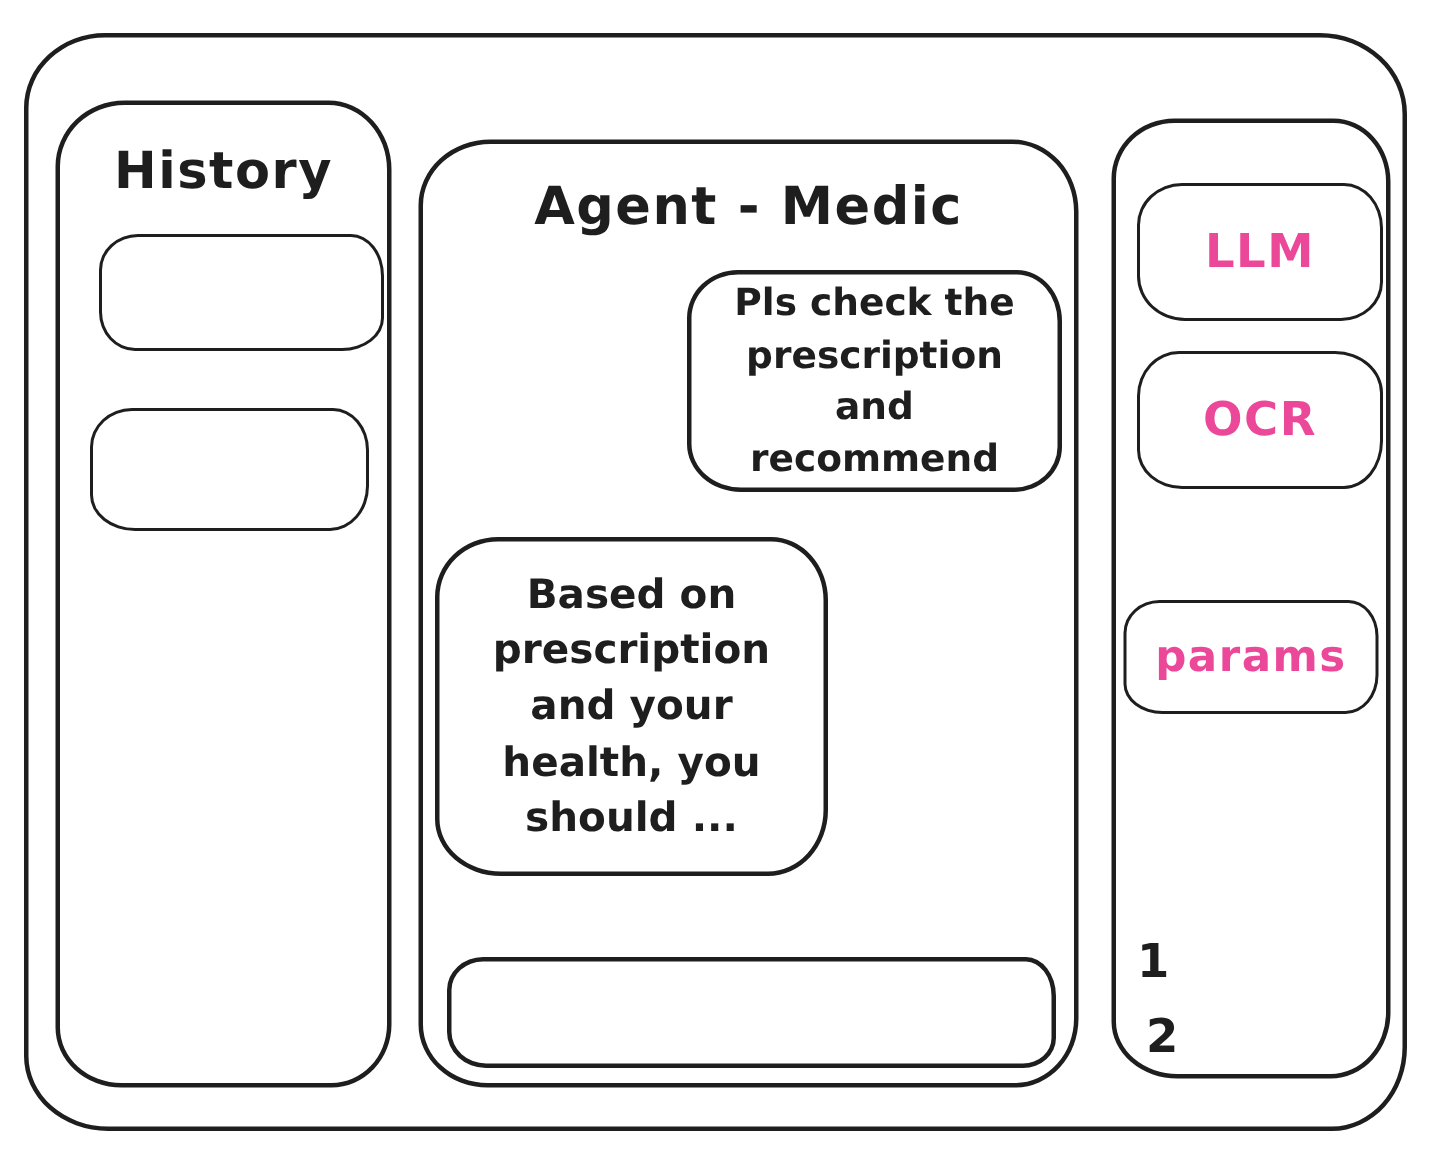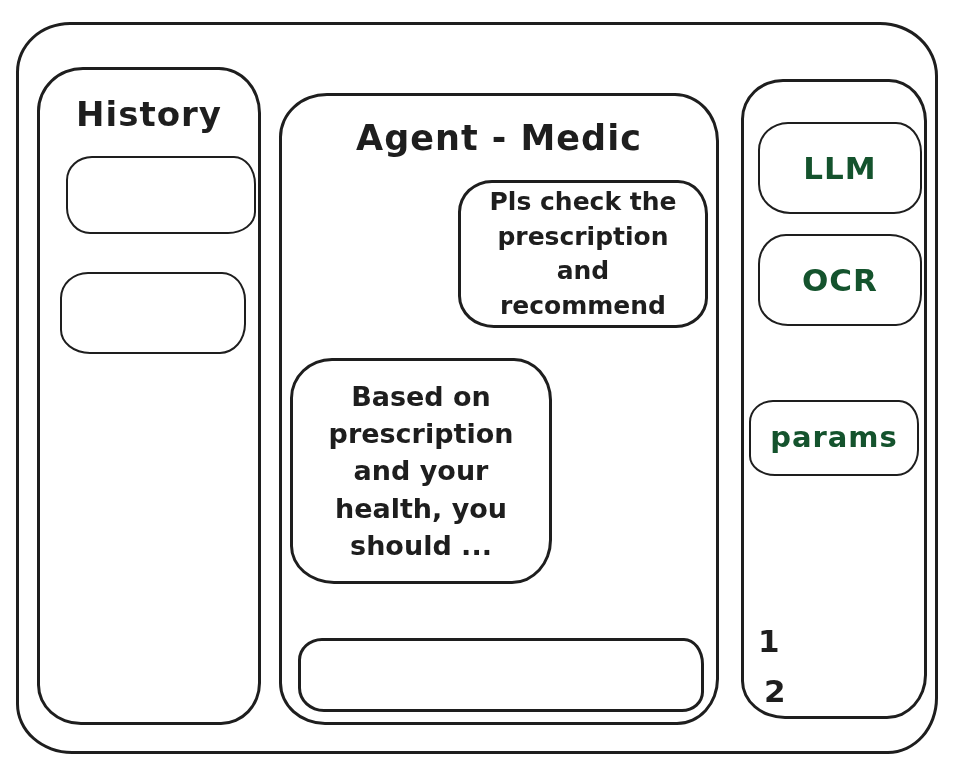--- a/index.html
+++ b/index.html
@@ -108,21 +108,21 @@
     left: 722px; top: 54px;          
     width: 186px; height: 640px;
     border-radius: 42px 38px 40px 44px / 40px 42px 44px 38px;
   }
   .tool-btn {
     position: absolute;
     border: 2.5px solid #1e1e1e;
     background: #fff;
     font-family: "DejaVu Sans", sans-serif;
     font-weight: bold;
-    color: #14532d;
+    color: #ec4899;
     letter-spacing: 1px;
     cursor: pointer;
     display: flex;
     align-items: center;
     justify-content: center;
     text-align: center;
     line-height: 1.3;
   }
   .btn-llm    { left: 14px; top: 40px;  width: 164px; height: 92px;  font-size: 31px; border-radius: 30px 26px 28px 32px / 28px 30px 26px 30px; }
   .btn-ocr    { left: 14px; top: 152px; width: 164px; height: 92px;  font-size: 31px; border-radius: 28px 32px 26px 30px / 30px 28px 32px 26px; }

